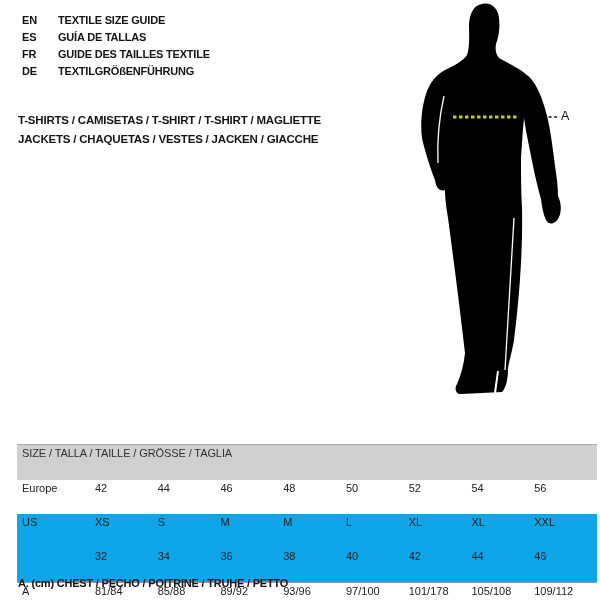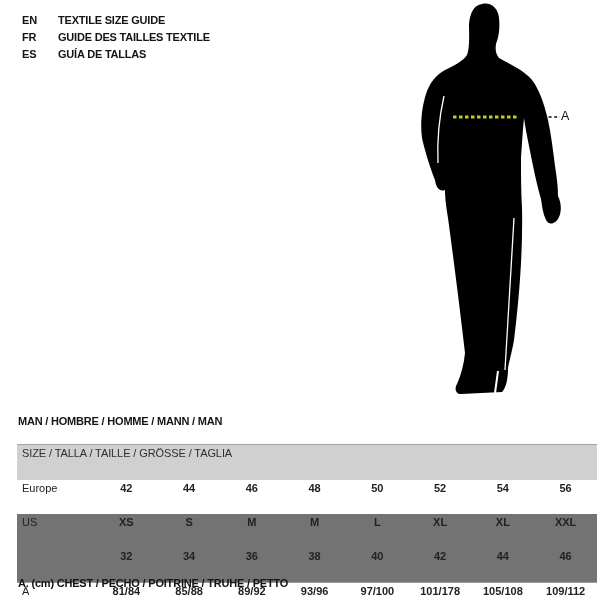--- a/index.html
+++ b/index.html
@@ -24,48 +24,56 @@
   .figure-wrap{position:absolute;left:395px;top:0;width:205px;height:400px;}
   .measure-label{position:absolute;left:561px;top:109px;font-size:12.5px;font-weight:400;color:#111;}
 
   
   .section-title{position:absolute;left:18px;top:415px;font-size:11px;font-weight:700;letter-spacing:-0.2px;}
 
   
   .size-table{position:absolute;left:17px;top:444px;width:580px;border-top:1px solid #a6a6a6;font-size:11px;color:#222;}
   .thead{height:35px;line-height:17px;background:#d0d0d0;padding-left:5px;color:#2e2e2e;letter-spacing:-0.1px;}
   .trow{display:flex;height:34px;line-height:16px;}
-  .trow.shade{background:#737373;}
+  .trow.shade{background:#0ea5e9;}
   .trow.band-end{border-bottom:1px solid #9c9c9c;}
   .tlabel{width:78px;padding-left:5px;box-sizing:border-box;}
-  .tcell{flex:1;text-align:center;font-weight:bold;}
+  .tcell{flex:1;text-align:left;}
 
   
   .footnote{position:absolute;left:18px;top:577px;font-size:11px;font-weight:700;letter-spacing:-0.2px;}
 </style>
 </head>
 <body>
 
 <div class="canvas">
 
   <div class="lang-list">
     <div class="lang-row">
       <span class="lang-code">EN</span>
       <span class="lang-label">TEXTILE SIZE GUIDE</span>
     </div>
     <div class="lang-row">
+      <span class="lang-code">ES</span>
+      <span class="lang-label">GUÍA DE TALLAS</span>
+    </div>
+    <div class="lang-row">
       <span class="lang-code">FR</span>
       <span class="lang-label">GUIDE DES TAILLES TEXTILE</span>
     </div>
     <div class="lang-row">
-      <span class="lang-code">ES</span>
-      <span class="lang-label">GUÍA DE TALLAS</span>
+      <span class="lang-code">DE</span>
+      <span class="lang-label">TEXTILGRÖßENFÜHRUNG</span>
     </div>
   </div>
 
+  <div class="categories">
+    <div class="category-line">T-SHIRTS / CAMISETAS / T-SHIRT / T-SHIRT / MAGLIETTE</div>
+    <div class="category-line">JACKETS / CHAQUETAS / VESTES / JACKEN / GIACCHE</div>
+  </div>
 
   <div class="figure-wrap">
     <svg viewBox="0 0 205 400" width="205" height="400" xmlns="http://www.w3.org/2000/svg">
       <path fill="#000000" d="
         M 87 4
         C 96 2 103 8 104 18
         C 105 28 104 36 101 44
         C 100 50 101 54 104 58
         C 116 65 129 70 137 80
         C 144 89 149 103 153 120
@@ -96,21 +104,20 @@
         Z"></path>
       <path d="M 119 218 C 116 268 113 320 110 370" stroke="#ffffff" stroke-width="1.3" fill="none"></path>
       <path d="M 49 96 C 44 118 42 140 43 163" stroke="#ffffff" stroke-width="1.3" fill="none"></path>
       <path d="M 103 371 L 100 393" stroke="#ffffff" stroke-width="2" fill="none"></path>
       <line x1="58" y1="117" x2="124" y2="117" stroke="#c6cb20" stroke-width="3" stroke-dasharray="3.5 2.5"></line>
       <line x1="148" y1="117" x2="165" y2="117" stroke="#111111" stroke-width="1.6" stroke-dasharray="3 2.6"></line>
     </svg>
   </div>
   <span class="measure-label">A</span>
 
-  <div class="section-title">MAN / HOMBRE / HOMME / MANN / MAN</div>
 
   <div class="size-table">
     <div class="thead">SIZE / TALLA / TAILLE / GRÖSSE / TAGLIA</div>
 
     <div class="trow">
       <span class="tlabel">Europe</span>
       <span class="tcell">42</span>
       <span class="tcell">44</span>
       <span class="tcell">46</span>
       <span class="tcell">48</span>

